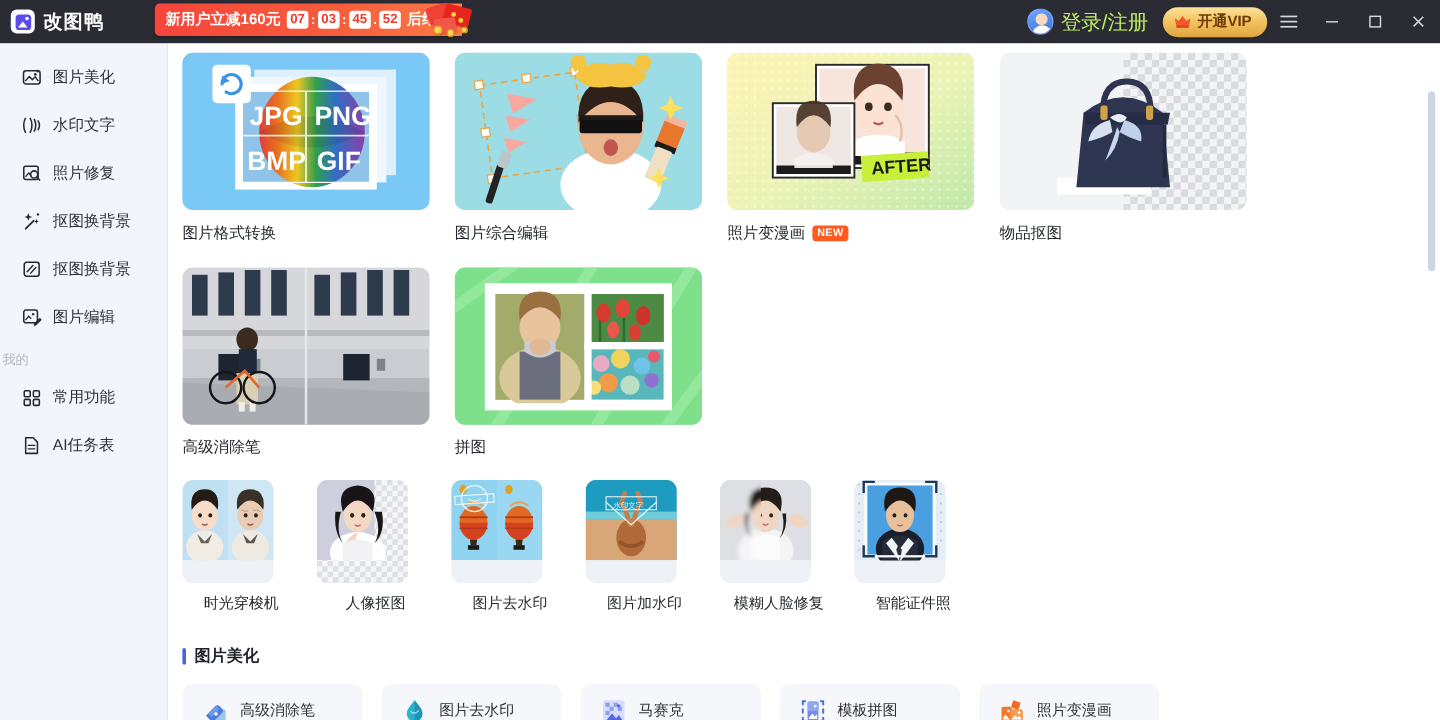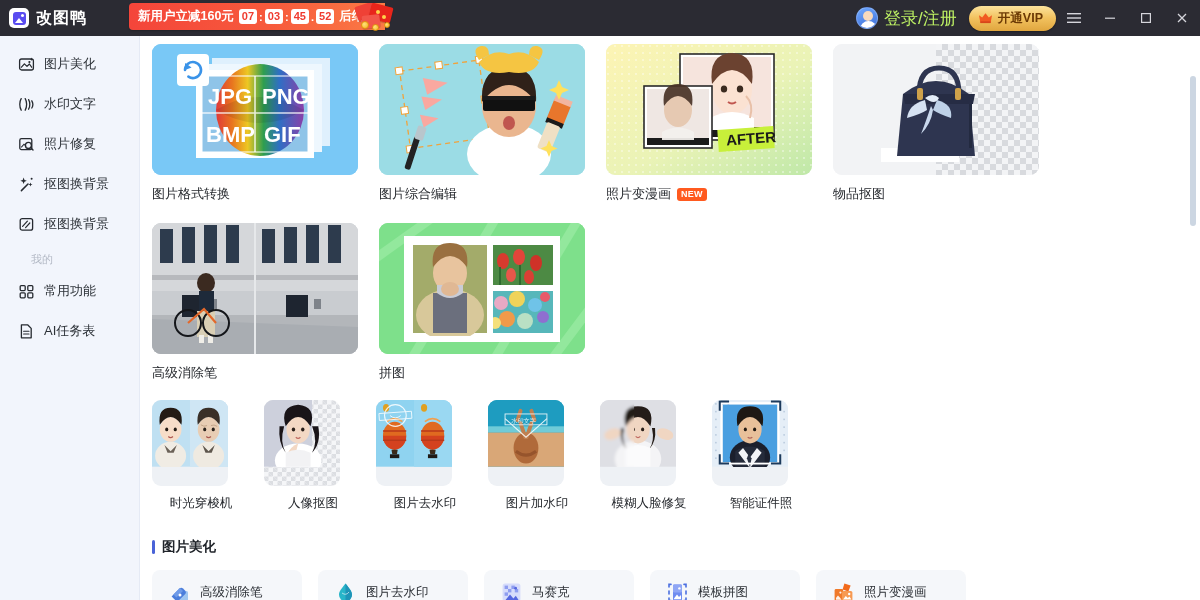--- a/index.html
+++ b/index.html
@@ -147,21 +147,21 @@
   .nav-item {
     height: 40px; margin: 0 6px; border-radius: 7px;
     display: flex; align-items: center; gap: 9px;
     padding-left: 11px; cursor: pointer;
     color: #2d3238; font-size: 13px;
   }
   .nav-item.active { background: #dde5fb; color: #4b5bc4; font-weight: bold; }
   .nav-icon { width: 18px; height: 18px; display:flex; align-items:center; justify-content:center; flex: 0 0 18px;}
   .nav-icon svg { display: block; }
   .nav-group-label {
-    color: #b2b8c4; font-size: 11px; padding: 8px 0 4px 31px;
+    color: #b2b8c4; font-size: 11px; padding: 8px 0 4px 2px;
   }
 
   
   .main {
     position: absolute; left: 140px; top: 36px; width: 1060px; height: 564px;
     background: #ffffff; overflow: hidden;
   }
   .content { padding: 8px 0 0 12px; position: relative; }
 
   
@@ -370,20 +370,31 @@
     <div class="nav-item">
       <span class="nav-icon">
         <svg width="17" height="17" viewBox="0 0 17 17">
           <rect x="2.2" y="2.6" width="12.4" height="11.6" rx="2" fill="none" stroke="#262a30" stroke-width="1.3"></rect>
           <path d="M4.6 10.4 L9.4 5.2 M7.6 11.6 L11.8 7" stroke="#262a30" stroke-width="1.2" stroke-linecap="round"></path>
         </svg>
       </span>
       <span>抠图换背景</span>
     </div>
 
+    <div class="nav-item">
+      <span class="nav-icon">
+        <svg width="17" height="17" viewBox="0 0 17 17">
+          <rect x="1.8" y="2.4" width="11.4" height="10.6" rx="1.8" fill="none" stroke="#262a30" stroke-width="1.3"></rect>
+          <path d="M3.2 10.8 L6 7.6 L8 9.6" fill="none" stroke="#262a30" stroke-width="1.1"></path>
+          <circle cx="9.6" cy="5.8" r="1" fill="#262a30"></circle>
+          <path d="M11 13.8 L15.2 9.6 L16 10.4 L11.8 14.6 L10.6 14.8 Z" fill="none" stroke="#262a30" stroke-width="1.2" stroke-linejoin="round"></path>
+        </svg>
+      </span>
+      <span>图片编辑</span>
+    </div>
 
     <div class="nav-group-label">我的</div>
 
     <div class="nav-item">
       <span class="nav-icon">
         <svg width="17" height="17" viewBox="0 0 17 17">
           <rect x="2.2" y="2.6" width="5" height="5" rx="1" fill="none" stroke="#262a30" stroke-width="1.3"></rect>
           <rect x="9.8" y="2.6" width="5" height="5" rx="1" fill="none" stroke="#262a30" stroke-width="1.3"></rect>
           <rect x="2.2" y="9.8" width="5" height="5" rx="1" fill="none" stroke="#262a30" stroke-width="1.3"></rect>
           <rect x="9.8" y="9.8" width="5" height="5" rx="1" fill="none" stroke="#262a30" stroke-width="1.3"></rect>

